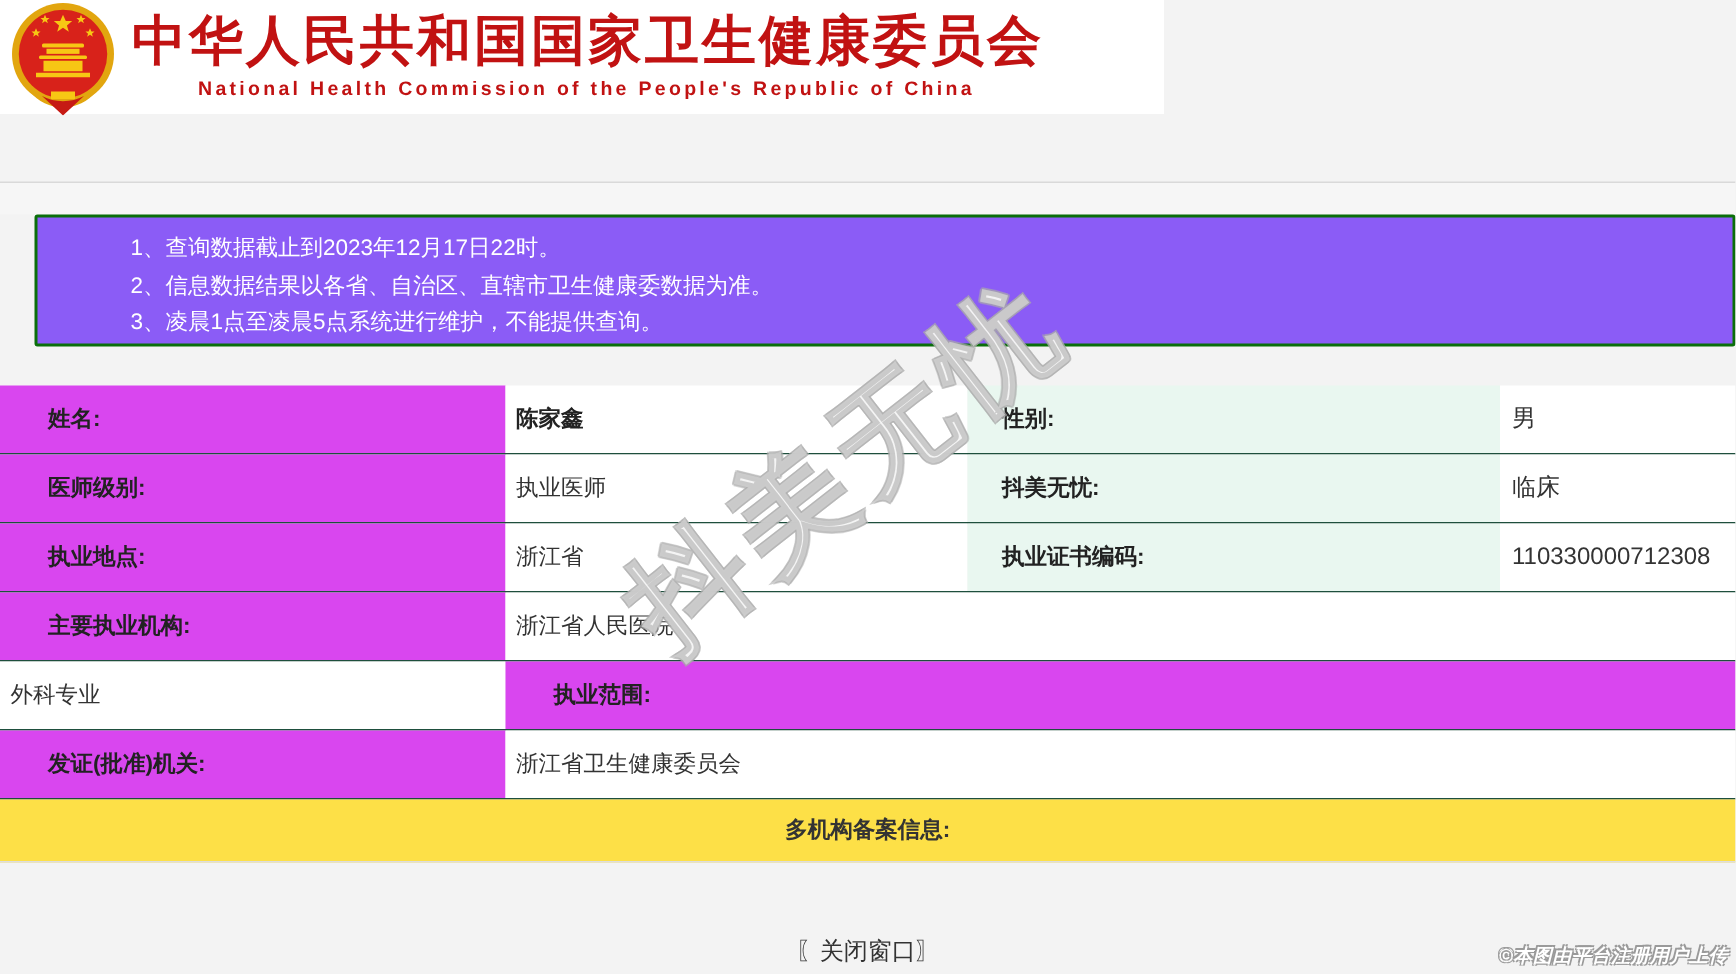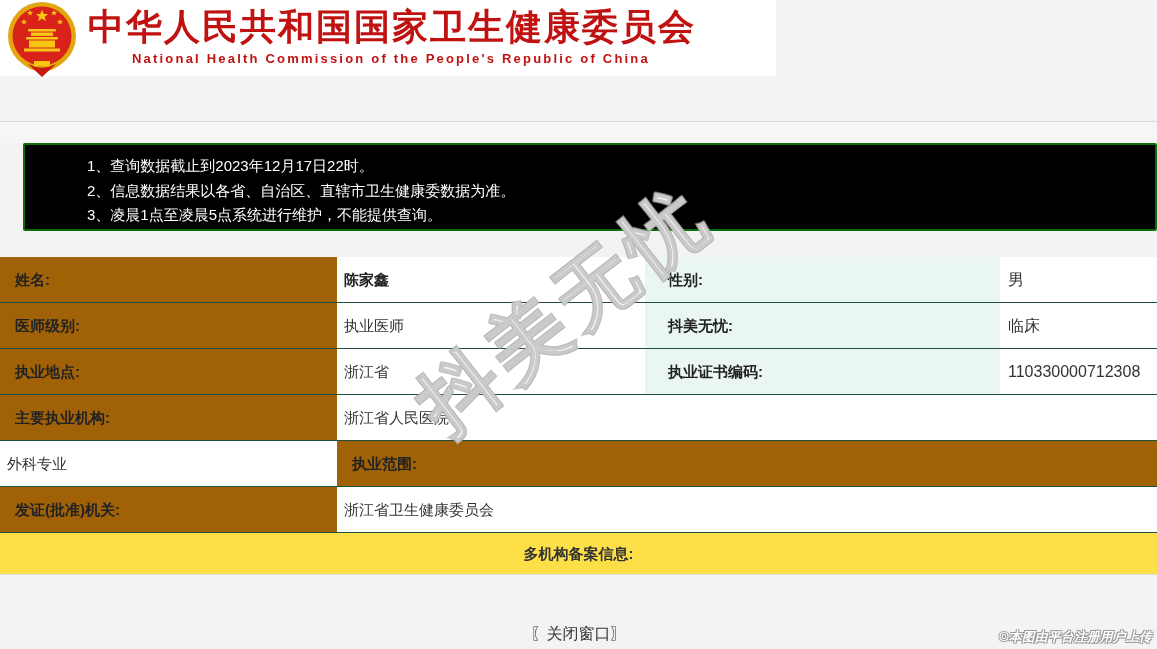--- a/index.html
+++ b/index.html
@@ -13,31 +13,31 @@
   .titles { position:absolute; left:88px; top:7px; }
   .title-cn { font-size:36px; font-weight:bold; color:#c11212; letter-spacing:2px; line-height:40px; white-space:nowrap; }
   .title-en { font-size:13px; font-weight:bold; color:#c11212; letter-spacing:2.2px; margin-top:4px; white-space:nowrap;padding-left:44px; }
 
   
   .divider { position:absolute; left:0; top:121px; width:1157px; height:0; border-top:1px solid #d9d9d9; }
   .strip { position:absolute; left:0; top:122px; width:1157px; height:21px; background:#f6f6f6; }
 
   
   .notice { position:absolute; left:23px; top:143px; width:1134px; height:88px;
-            background:#000000; border:2px solid #0a6e0a; border-radius:2px;
+            background:#8b5cf6; border:2px solid #0a6e0a; border-radius:2px;
             padding:9px 0 0 62px; }
   .notice-line { color:#ffffff; font-size:15px; line-height:24.5px; white-space:nowrap; }
 
   
   .record { position:absolute; left:0; top:257px; width:1157px; }
   .row { display:grid; height:46px; border-bottom:1px solid #1e4f3d; }
   .row.split { grid-template-columns:337px 308px 355px 157px; }
   .row.full  { grid-template-columns:337px 820px; }
   .cell { font-size:15px; color:#333; line-height:45px; white-space:nowrap; overflow:hidden; }
-  .lab  { background:#a16207; font-weight:bold; color:#222; padding-left:15px; }
+  .lab  { background:#d946ef; font-weight:bold; color:#222; padding-left:32px; }
   .lab2 { background:#e9f7f0; font-weight:bold; color:#222; padding-left:23px; }
   .val  { background:#ffffff; padding-left:7px; }
   .val2 { background:#ffffff; padding-left:8px; font-size:16px; }
   .v-bold { font-weight:bold; color:#222; }
   .multi-org { height:42px; background:#fde047; border-bottom:1px solid #dddddd;
                text-align:center; font-size:15px; font-weight:bold; color:#333; line-height:42px; }
 
   
   .close-link { position:absolute; left:0; top:624px; width:1157px; text-align:center;
                 font-size:16px; color:#333; cursor:pointer; }

